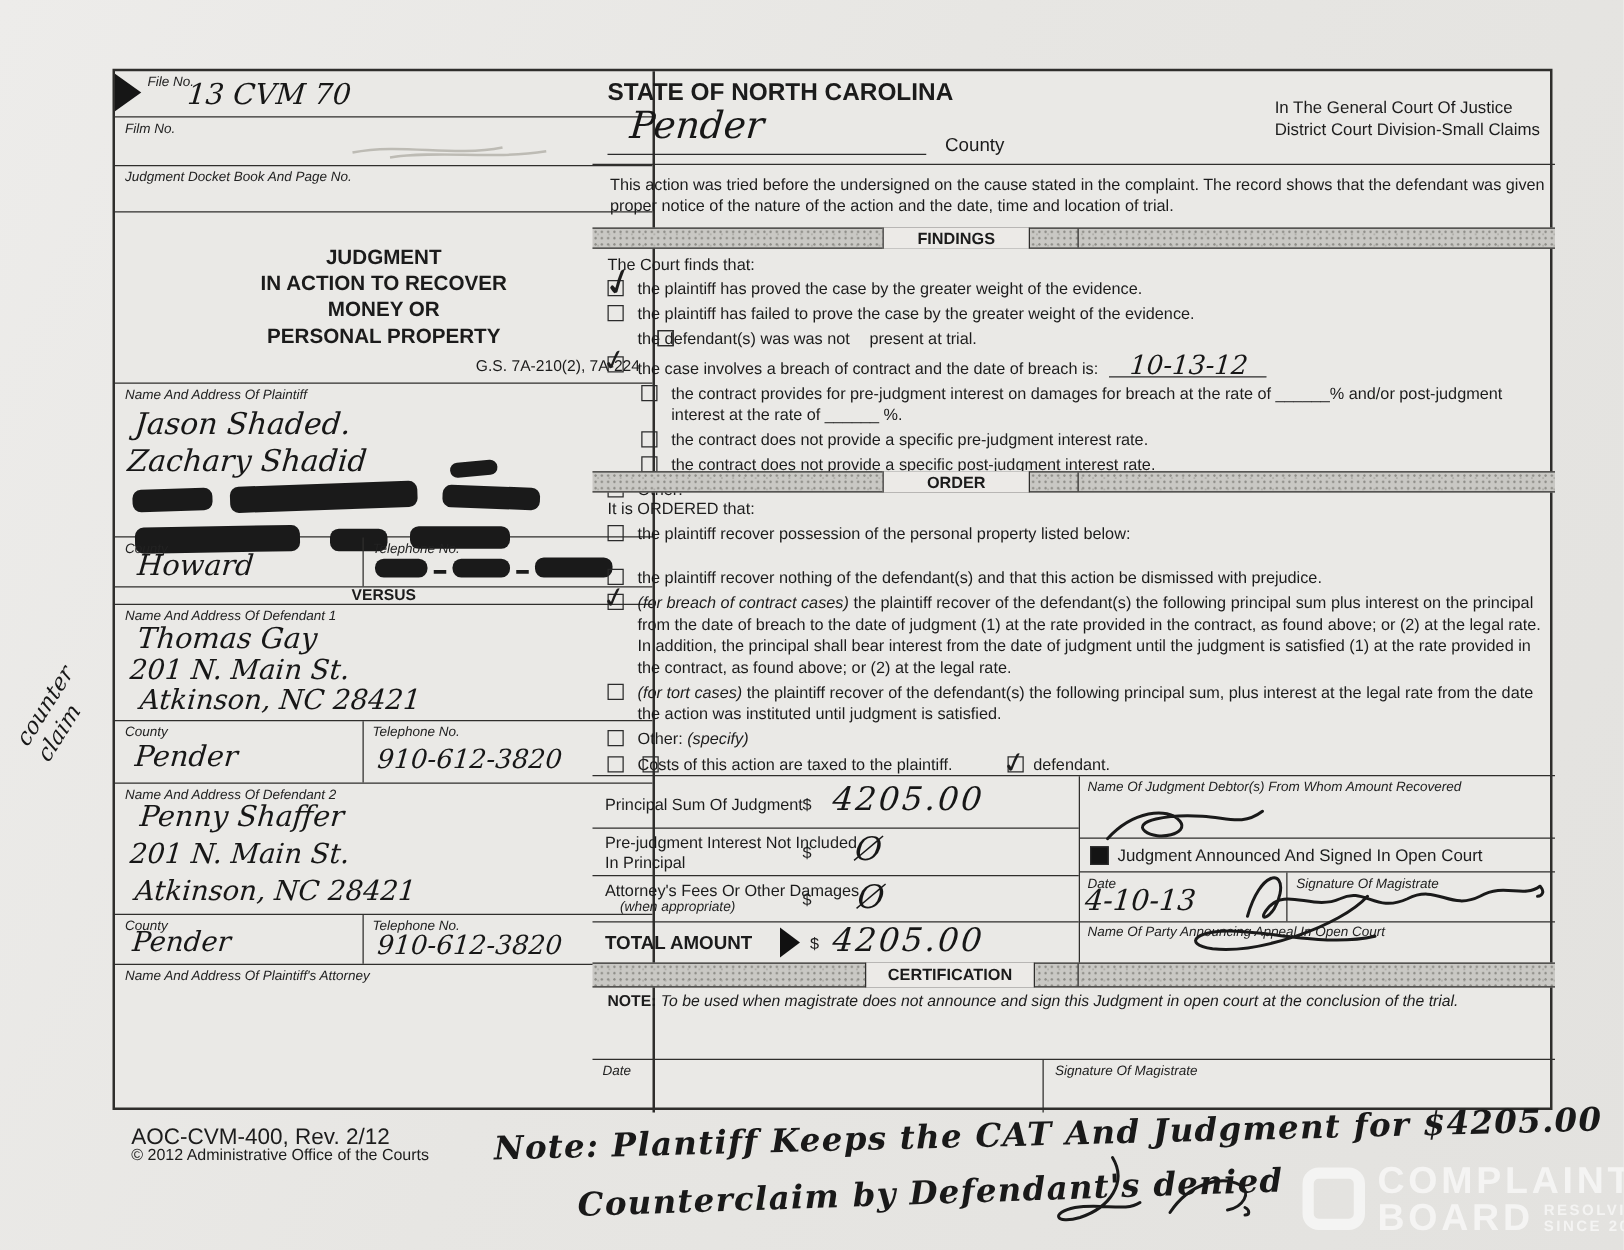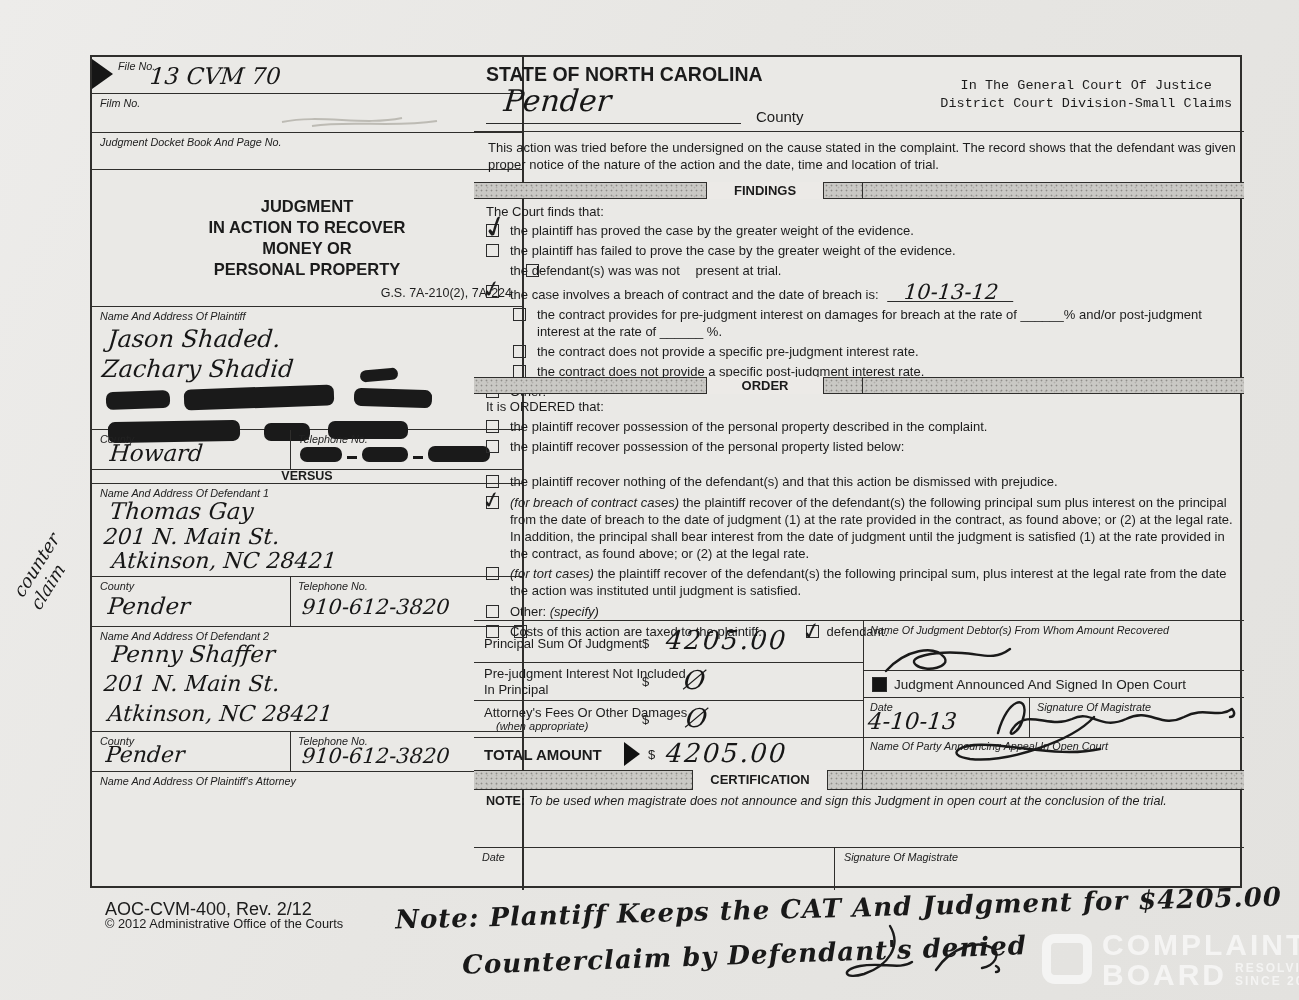--- a/index.html
+++ b/index.html
@@ -150,21 +150,21 @@
     </div>
   </div>
 
   <div id="right-col">
 
     <div class="abs" style="left:0; top:0; width:770px; height:75px; border-bottom:1.8px solid #2f2e2c;">
       <div class="abs b" style="left:12px; top:6px; font-size:19.5px;">STATE OF NORTH CAROLINA</div>
       <div class="abs hw" style="left:30px; top:26px; font-size:30px;">Pender</div>
       <div class="abs" style="left:12px; top:66px; width:255px; border-bottom:1.6px solid #2b2b2b;"></div>
       <div class="abs txt" style="left:282px; top:50px; font-size:15px;">County</div>
-      <div class="abs txt" style="right:12px; top:20px; text-align:center; font-size:13.5px;font-family:Liberation Mono, monospace;">
+      <div class="abs txt" style="right:12px; top:20px; text-align:left; font-size:13.5px;">
         <div>In The General Court Of Justice</div>
         <div>District Court Division-Small Claims</div>
       </div>
     </div>
 
     <div class="abs txt" style="left:14px; top:82px; width:748px;">This action was tried before the undersigned on the cause stated in the complaint.  The record shows that the defendant was given proper notice of the nature of the action and the date, time and location of trial.</div>
 
     <div class="gray-bar" style="top:125px;">
       <div class="bar-cell">FINDINGS</div>
       <div class="bar-div"></div>
@@ -211,24 +211,20 @@
       </div>
     </div>
 
     <div class="gray-bar" style="top:320px;">
       <div class="bar-cell">ORDER</div>
       <div class="bar-div"></div>
     </div>
 
     <div class="abs txt" style="left:12px; top:341px; width:752px;">
       <div style="margin-bottom:3px;">It is ORDERED that:</div>
-      <div class="frow">
-        <span class="cb"></span>
-        <span>the plaintiff recover possession of the personal property described in the complaint.</span>
-      </div>
       <div class="frow">
         <span class="cb"></span>
         <span>the plaintiff recover possession of the personal property listed below:</span>
       </div>
       <div style="height:15px;"></div>
       <div class="frow">
         <span class="cb"></span>
         <span>the plaintiff recover nothing of the defendant(s) and that this action be dismissed with prejudice.</span>
       </div>
       <div class="frow">

